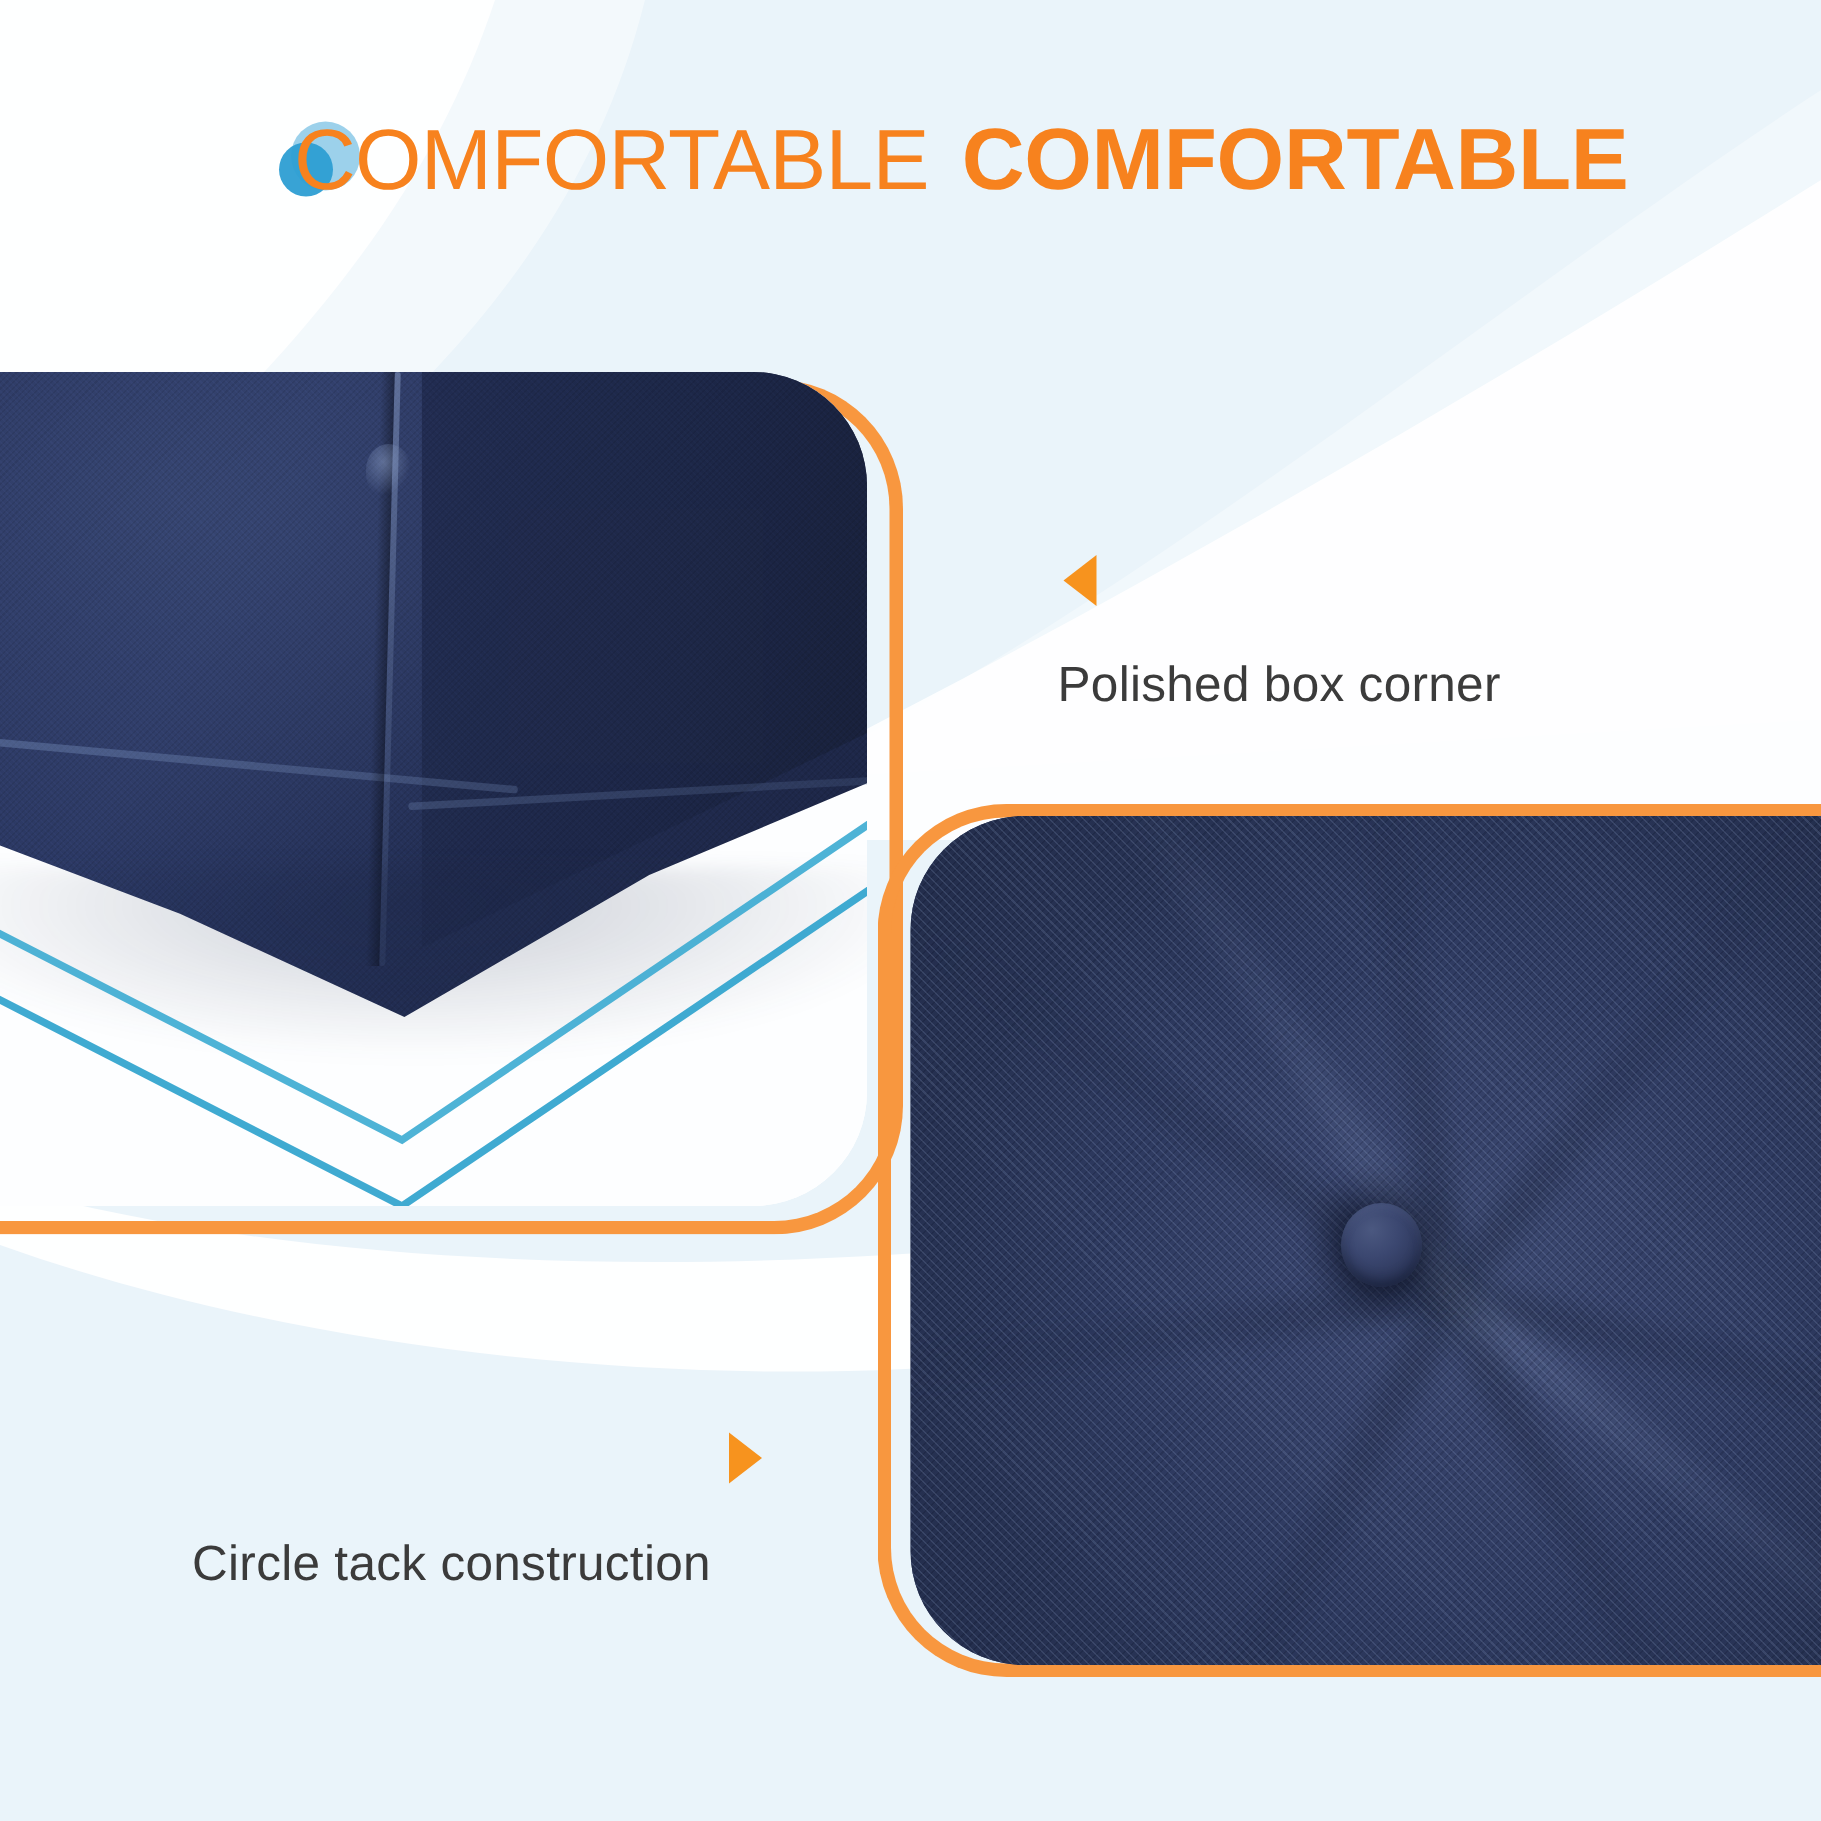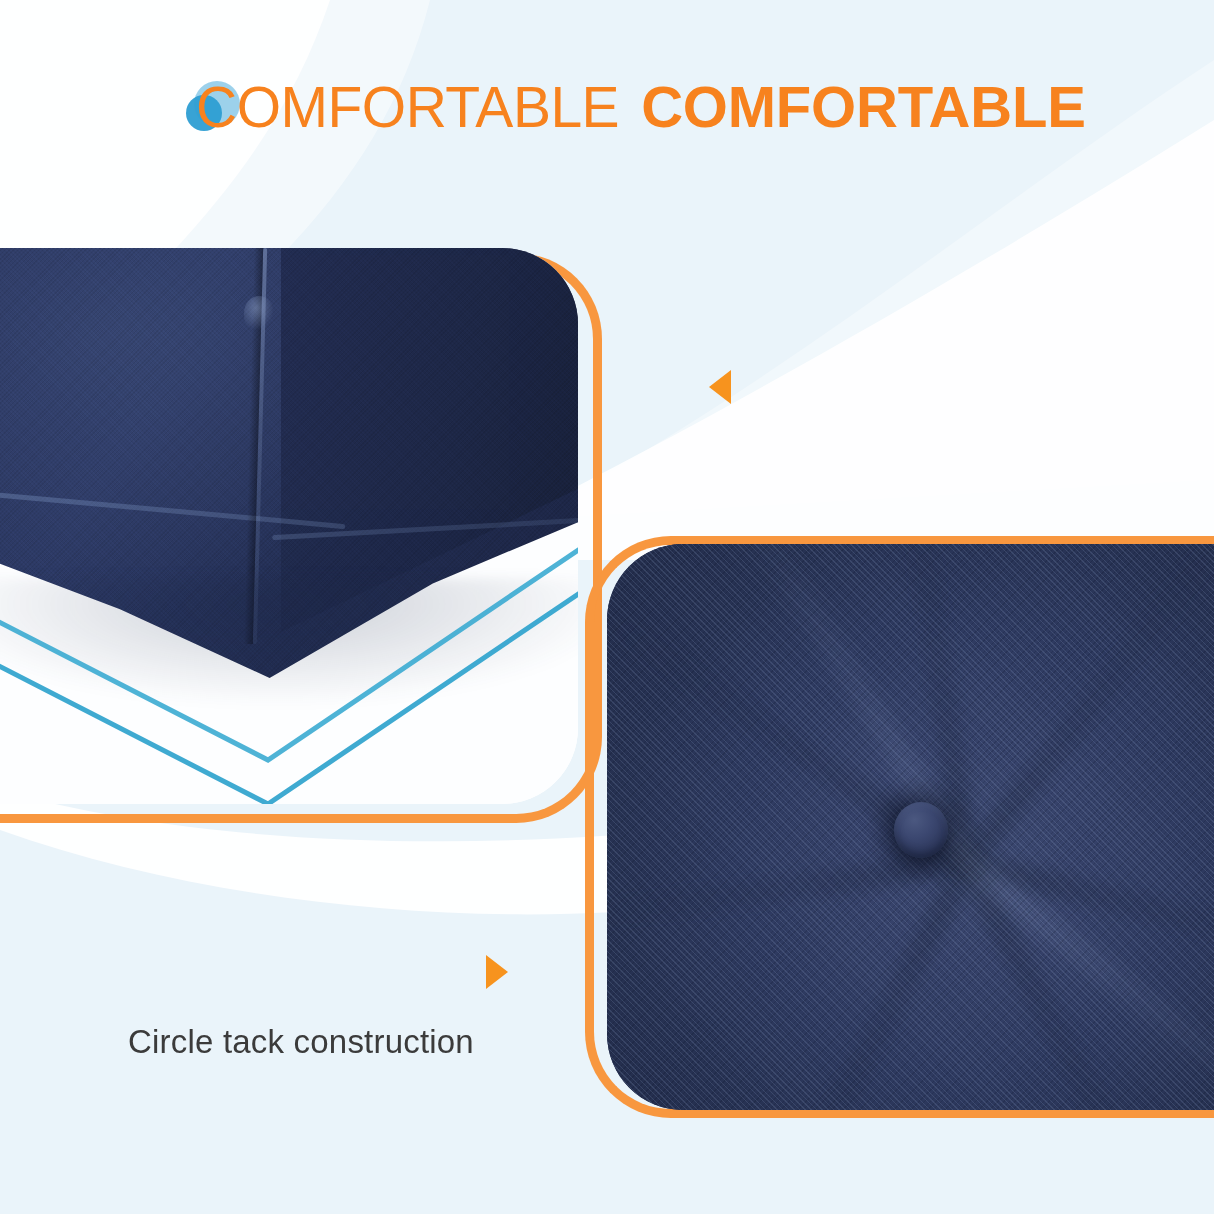--- a/index.html
+++ b/index.html
@@ -350,20 +350,21 @@
         <div class="fold hl" style="transform:rotate(238deg)"></div>
         <div class="weave-r"></div>
         <div class="tack-ring"></div>
         <div class="tack"></div>
       </div>
     </div>
   </div>
 
   <div class="callout" id="callout-polished">
     <div class="tri tri-left"></div>
+    <div class="callout-text">Polished box corner</div>
   </div>
 
   <div class="callout" id="callout-circle">
     <div class="tri tri-right"></div>
     <div class="callout-text">Circle tack construction</div>
   </div>
 
 </div>
 
 </body></html>

